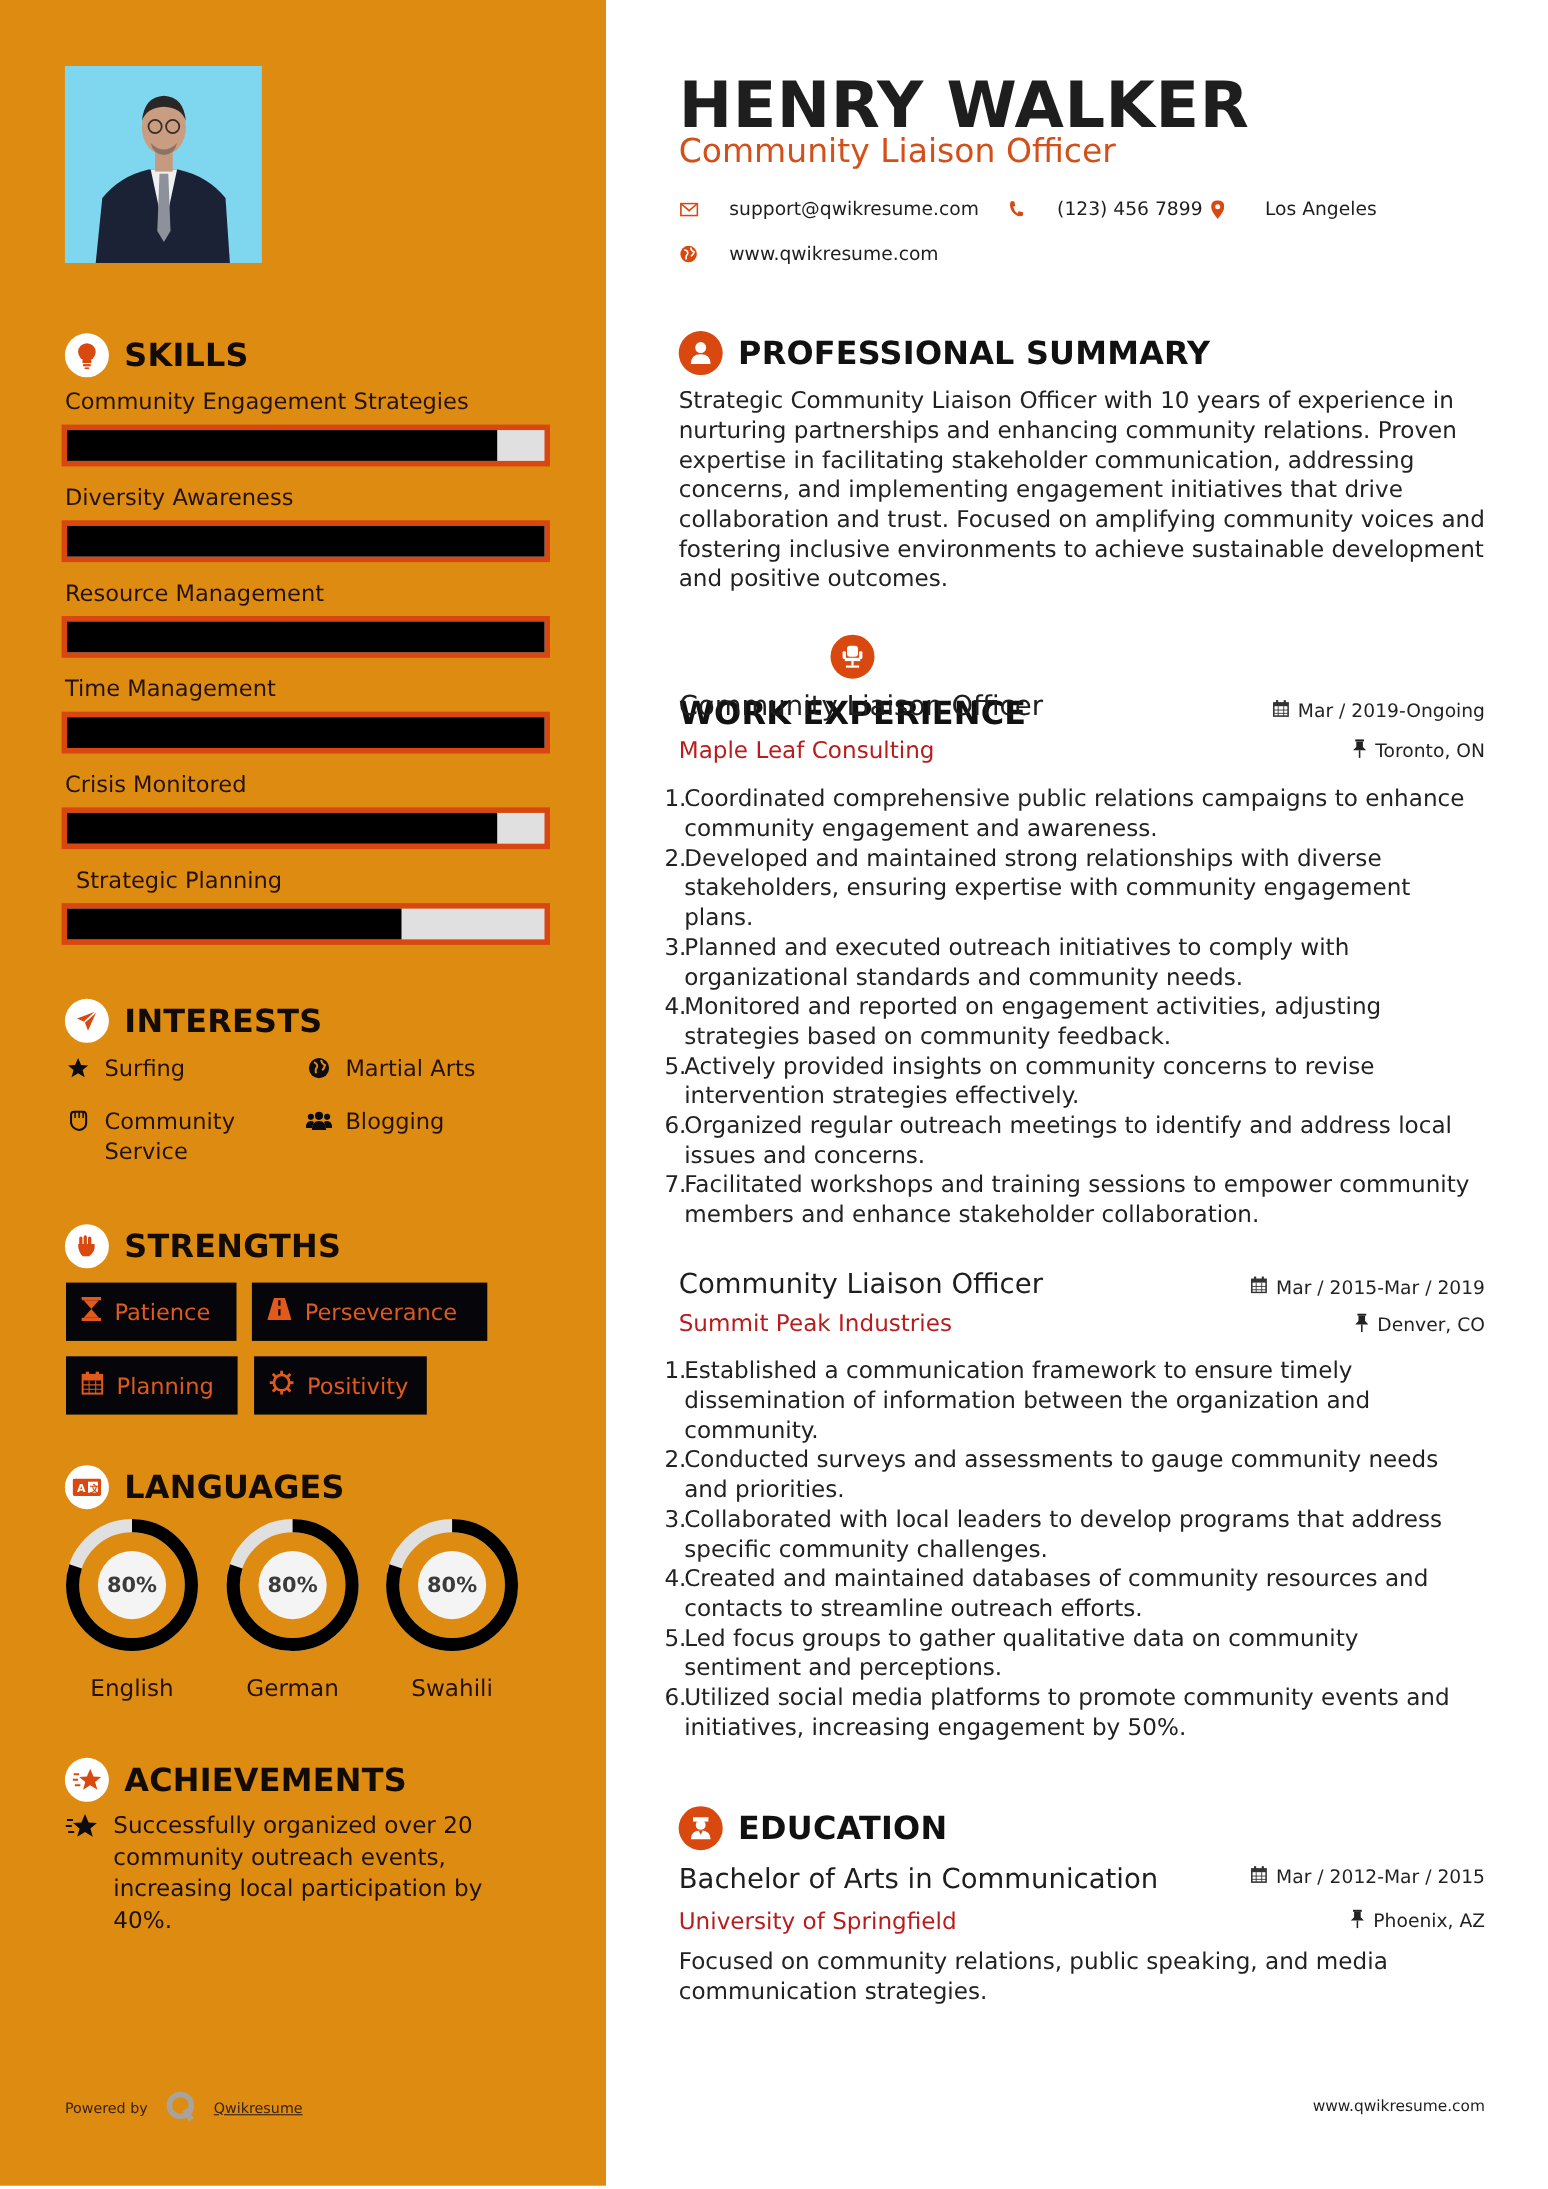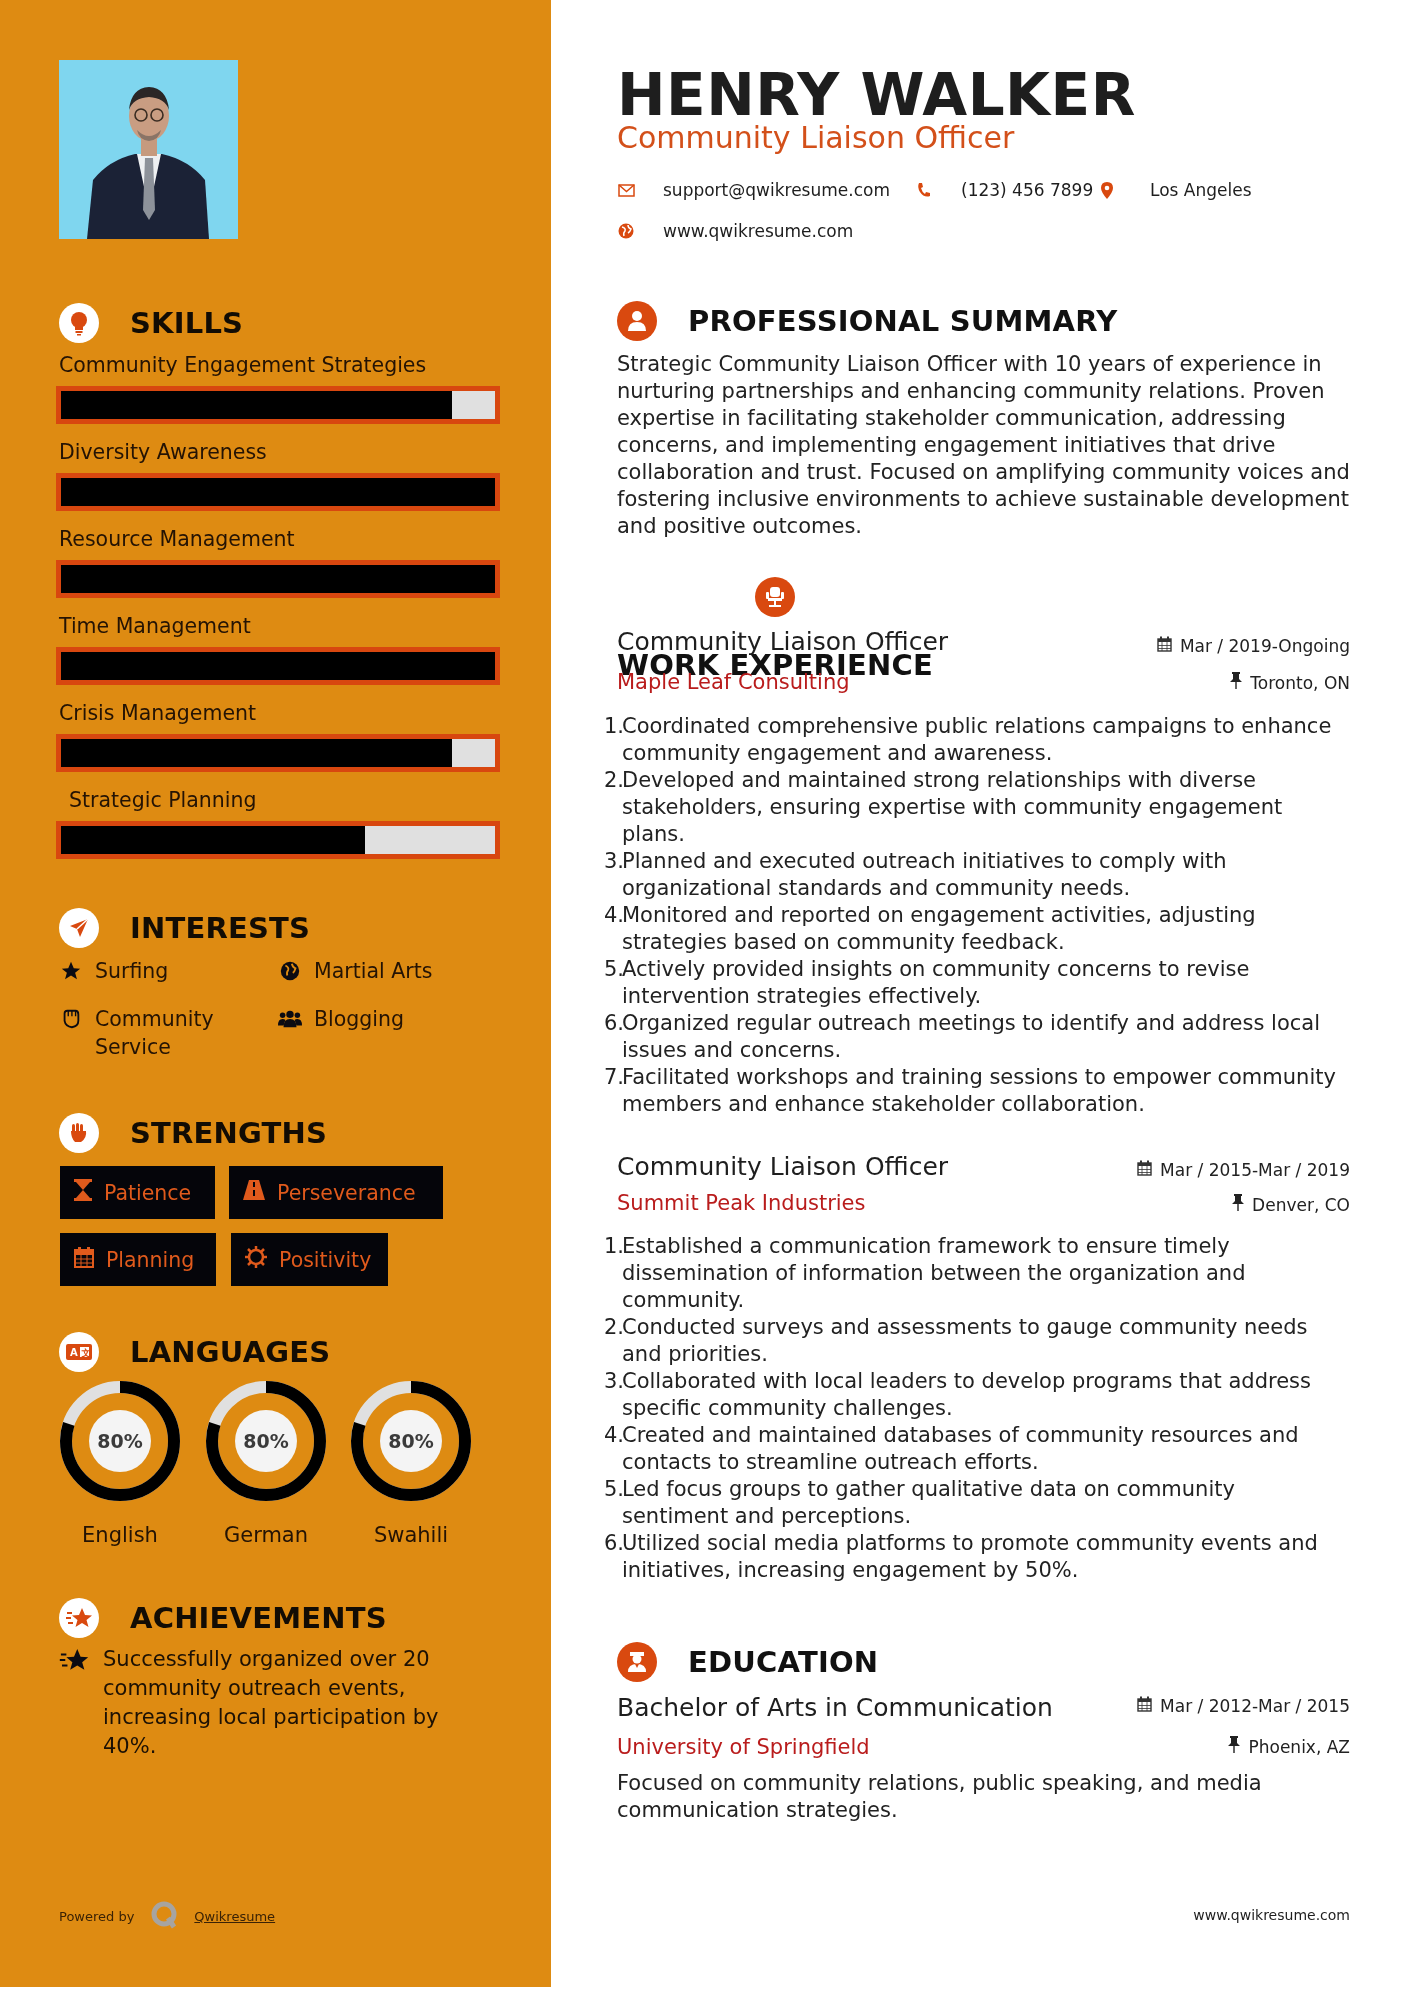--- a/index.html
+++ b/index.html
@@ -9,21 +9,21 @@
   .sidebar { position: absolute; left: 0; top: 0; width: 551px; height: 1987px; background: #de8b12; }
   .main { position: absolute; left: 551px; top: 0; width: 856px; height: 1990px; background: #ffffff; }
 
   .abs { position: absolute; }
 
   
   .photo { left: 59px; top: 60px; width: 179px; height: 179px; background: #7fd6ef; overflow: hidden; }
   .photo svg { width: 100%; height: 100%; display: block; }
 
   
-  .sec-head { display: flex; align-items: center; gap: 31px; }
+  .sec-head { display: flex; align-items: center; gap: 14px; }
   .sec-icon { width: 40px; height: 40px; border-radius: 50%; display: flex; align-items: center; justify-content: center; flex: none; }
   .sidebar .sec-icon { background: #ffffff; }
   .main .sec-icon { background: #d9490f; }
   .sec-title { font-family: "DejaVu Sans", sans-serif; font-weight: bold; font-size: 29px; color: #111; letter-spacing: 0.2px; }
   .sidebar .sec-title { color: #120c04; }
 
   
   .skill-label { font-size: 20.5px; color: #241304; left: 59px; }
   .skill-bar { left: 56px; width: 444px; height: 38px; background: #d8470f; padding: 5px; }
   .skill-track { width: 100%; height: 100%; background: #e0e0e0; position: relative; }
@@ -117,21 +117,21 @@
       </div>
     </div>
 
   <div class="abs skill-label" style="top:614px;">Time Management</div>
   <div class="abs skill-bar" style="top:647px;">
       <div class="skill-track">
         <div class="skill-fill" style="width:100%;"></div>
       </div>
     </div>
 
-  <div class="abs skill-label" style="top:701px;">Crisis Management</div>
+  <div class="abs skill-label" style="top:701px;">Crisis Monitored</div>
   <div class="abs skill-bar" style="top:734px;">
       <div class="skill-track">
         <div class="skill-fill" style="width:90%;"></div>
       </div>
     </div>
 
   <div class="abs skill-label" style="top:788px;margin-left:10px;">Strategic Planning</div>
   <div class="abs skill-bar" style="top:821px;">
       <div class="skill-track">
         <div class="skill-fill" style="width:70%;"></div>

